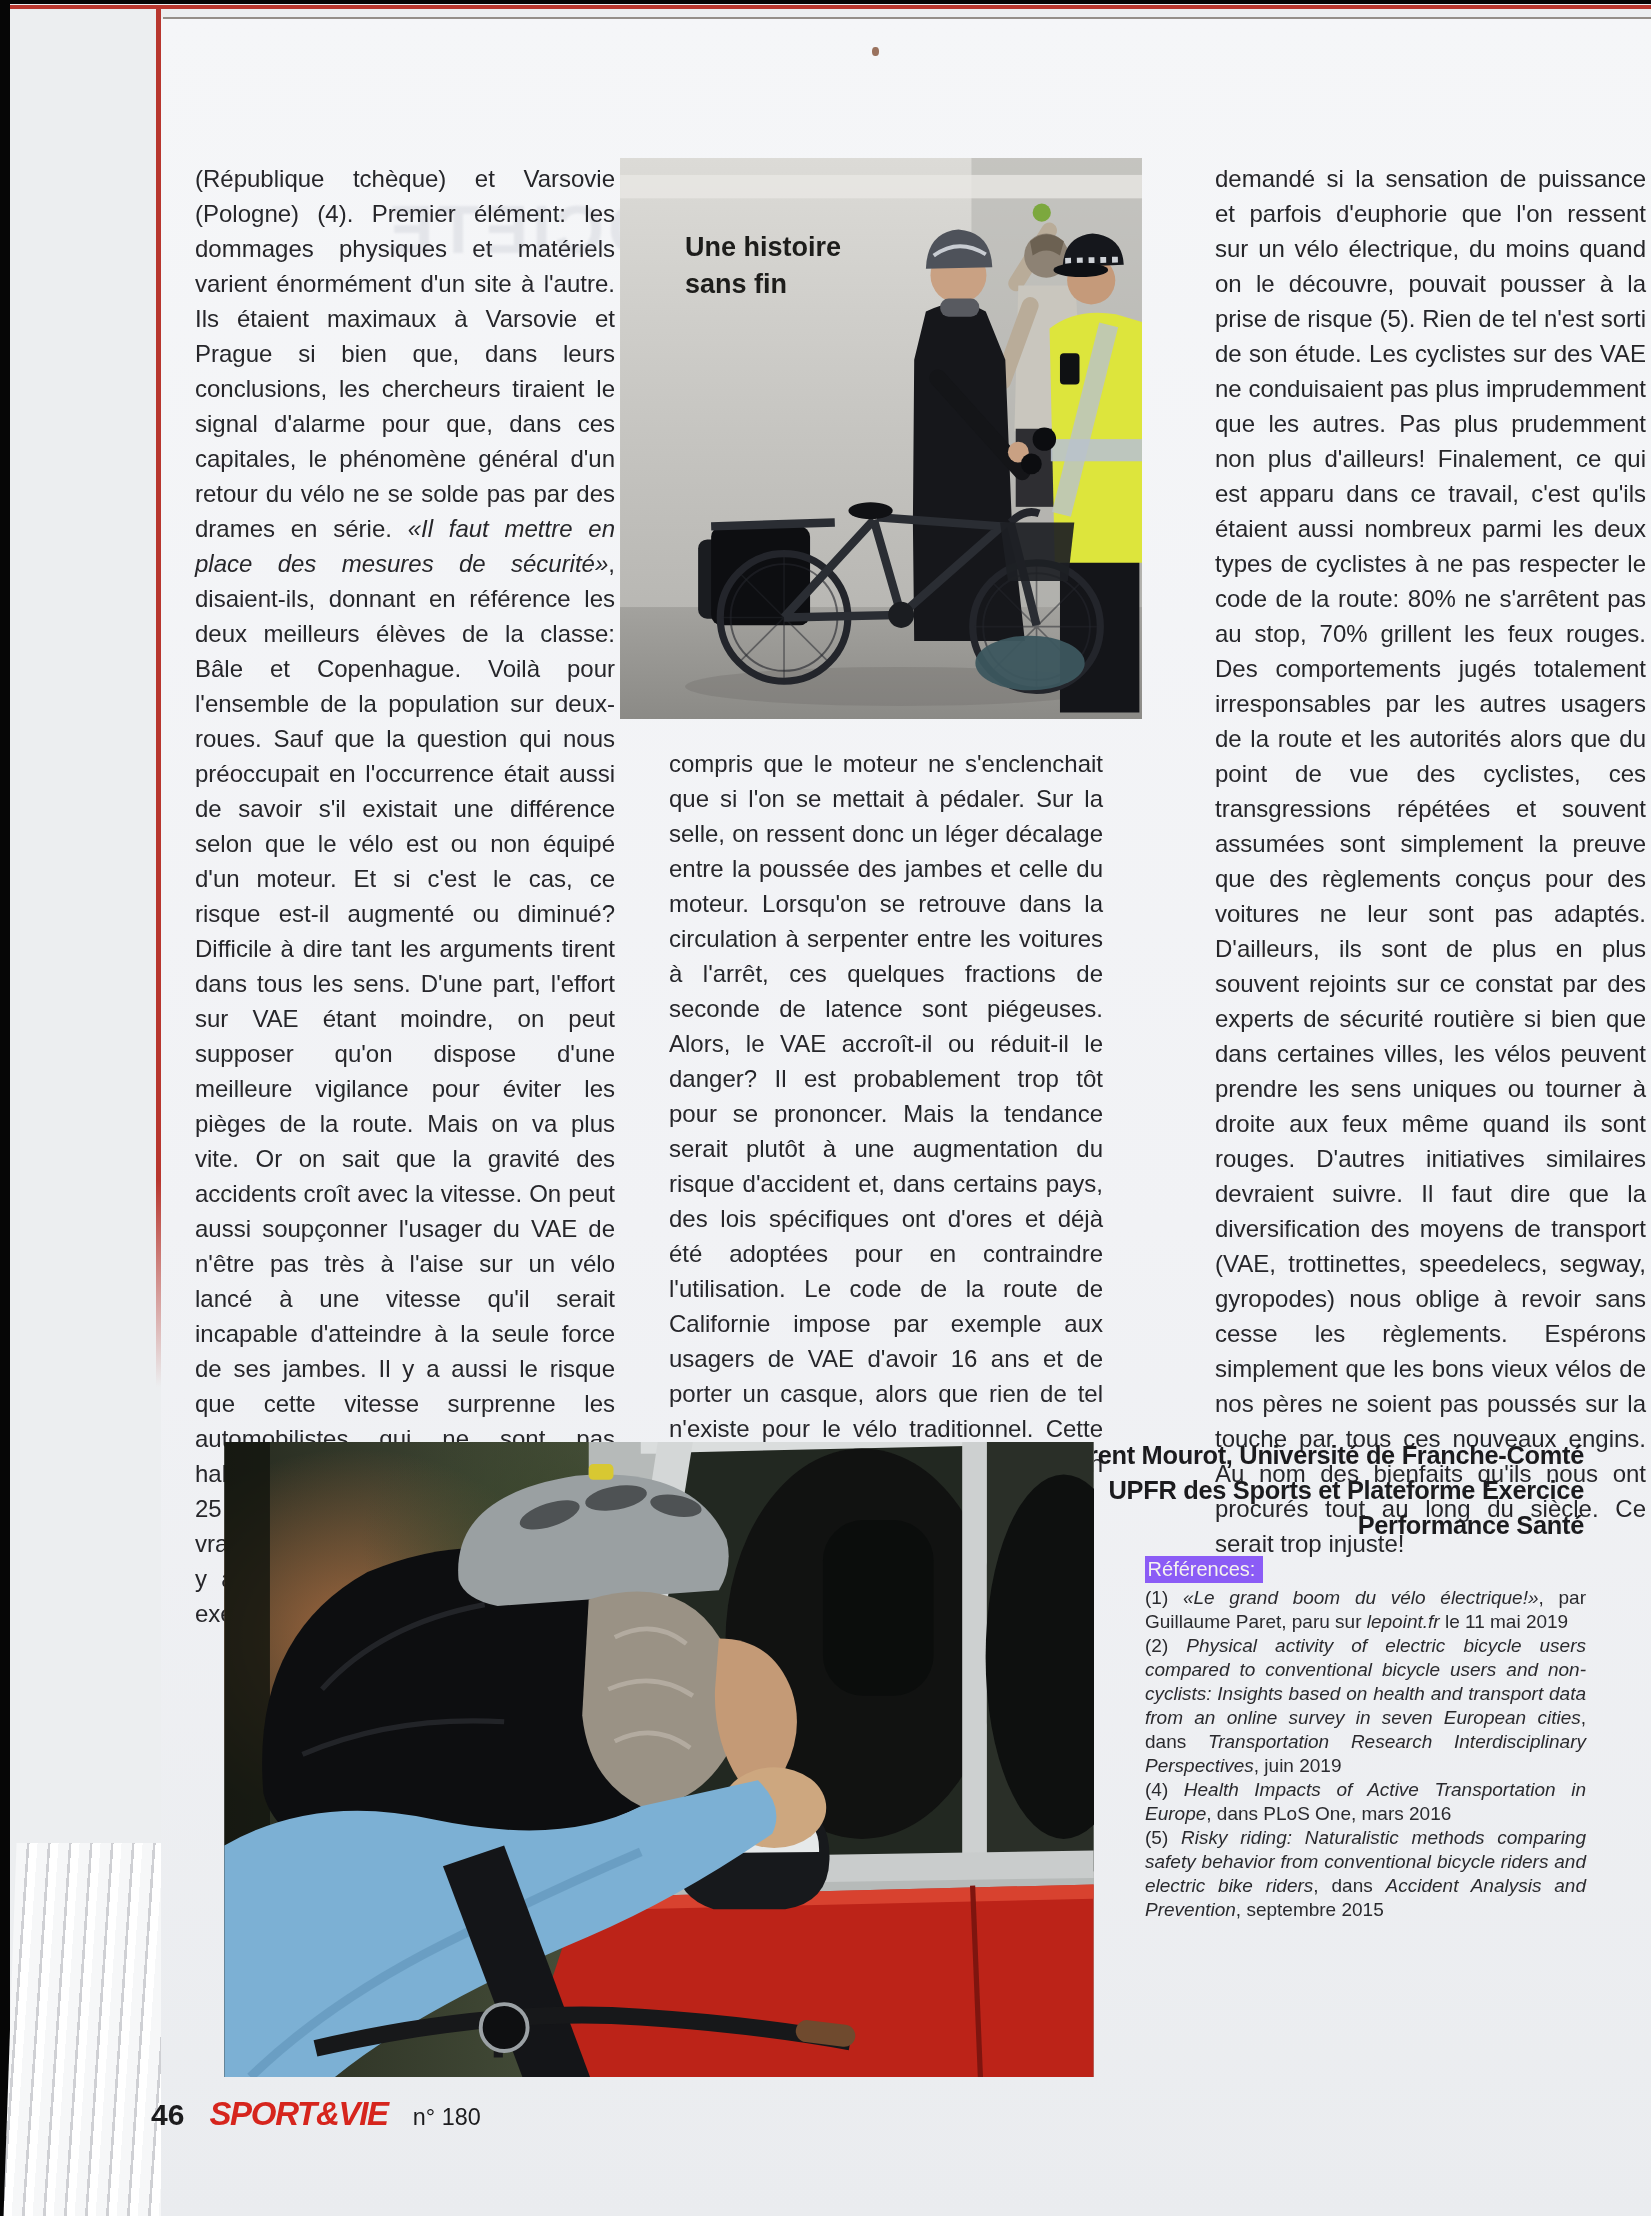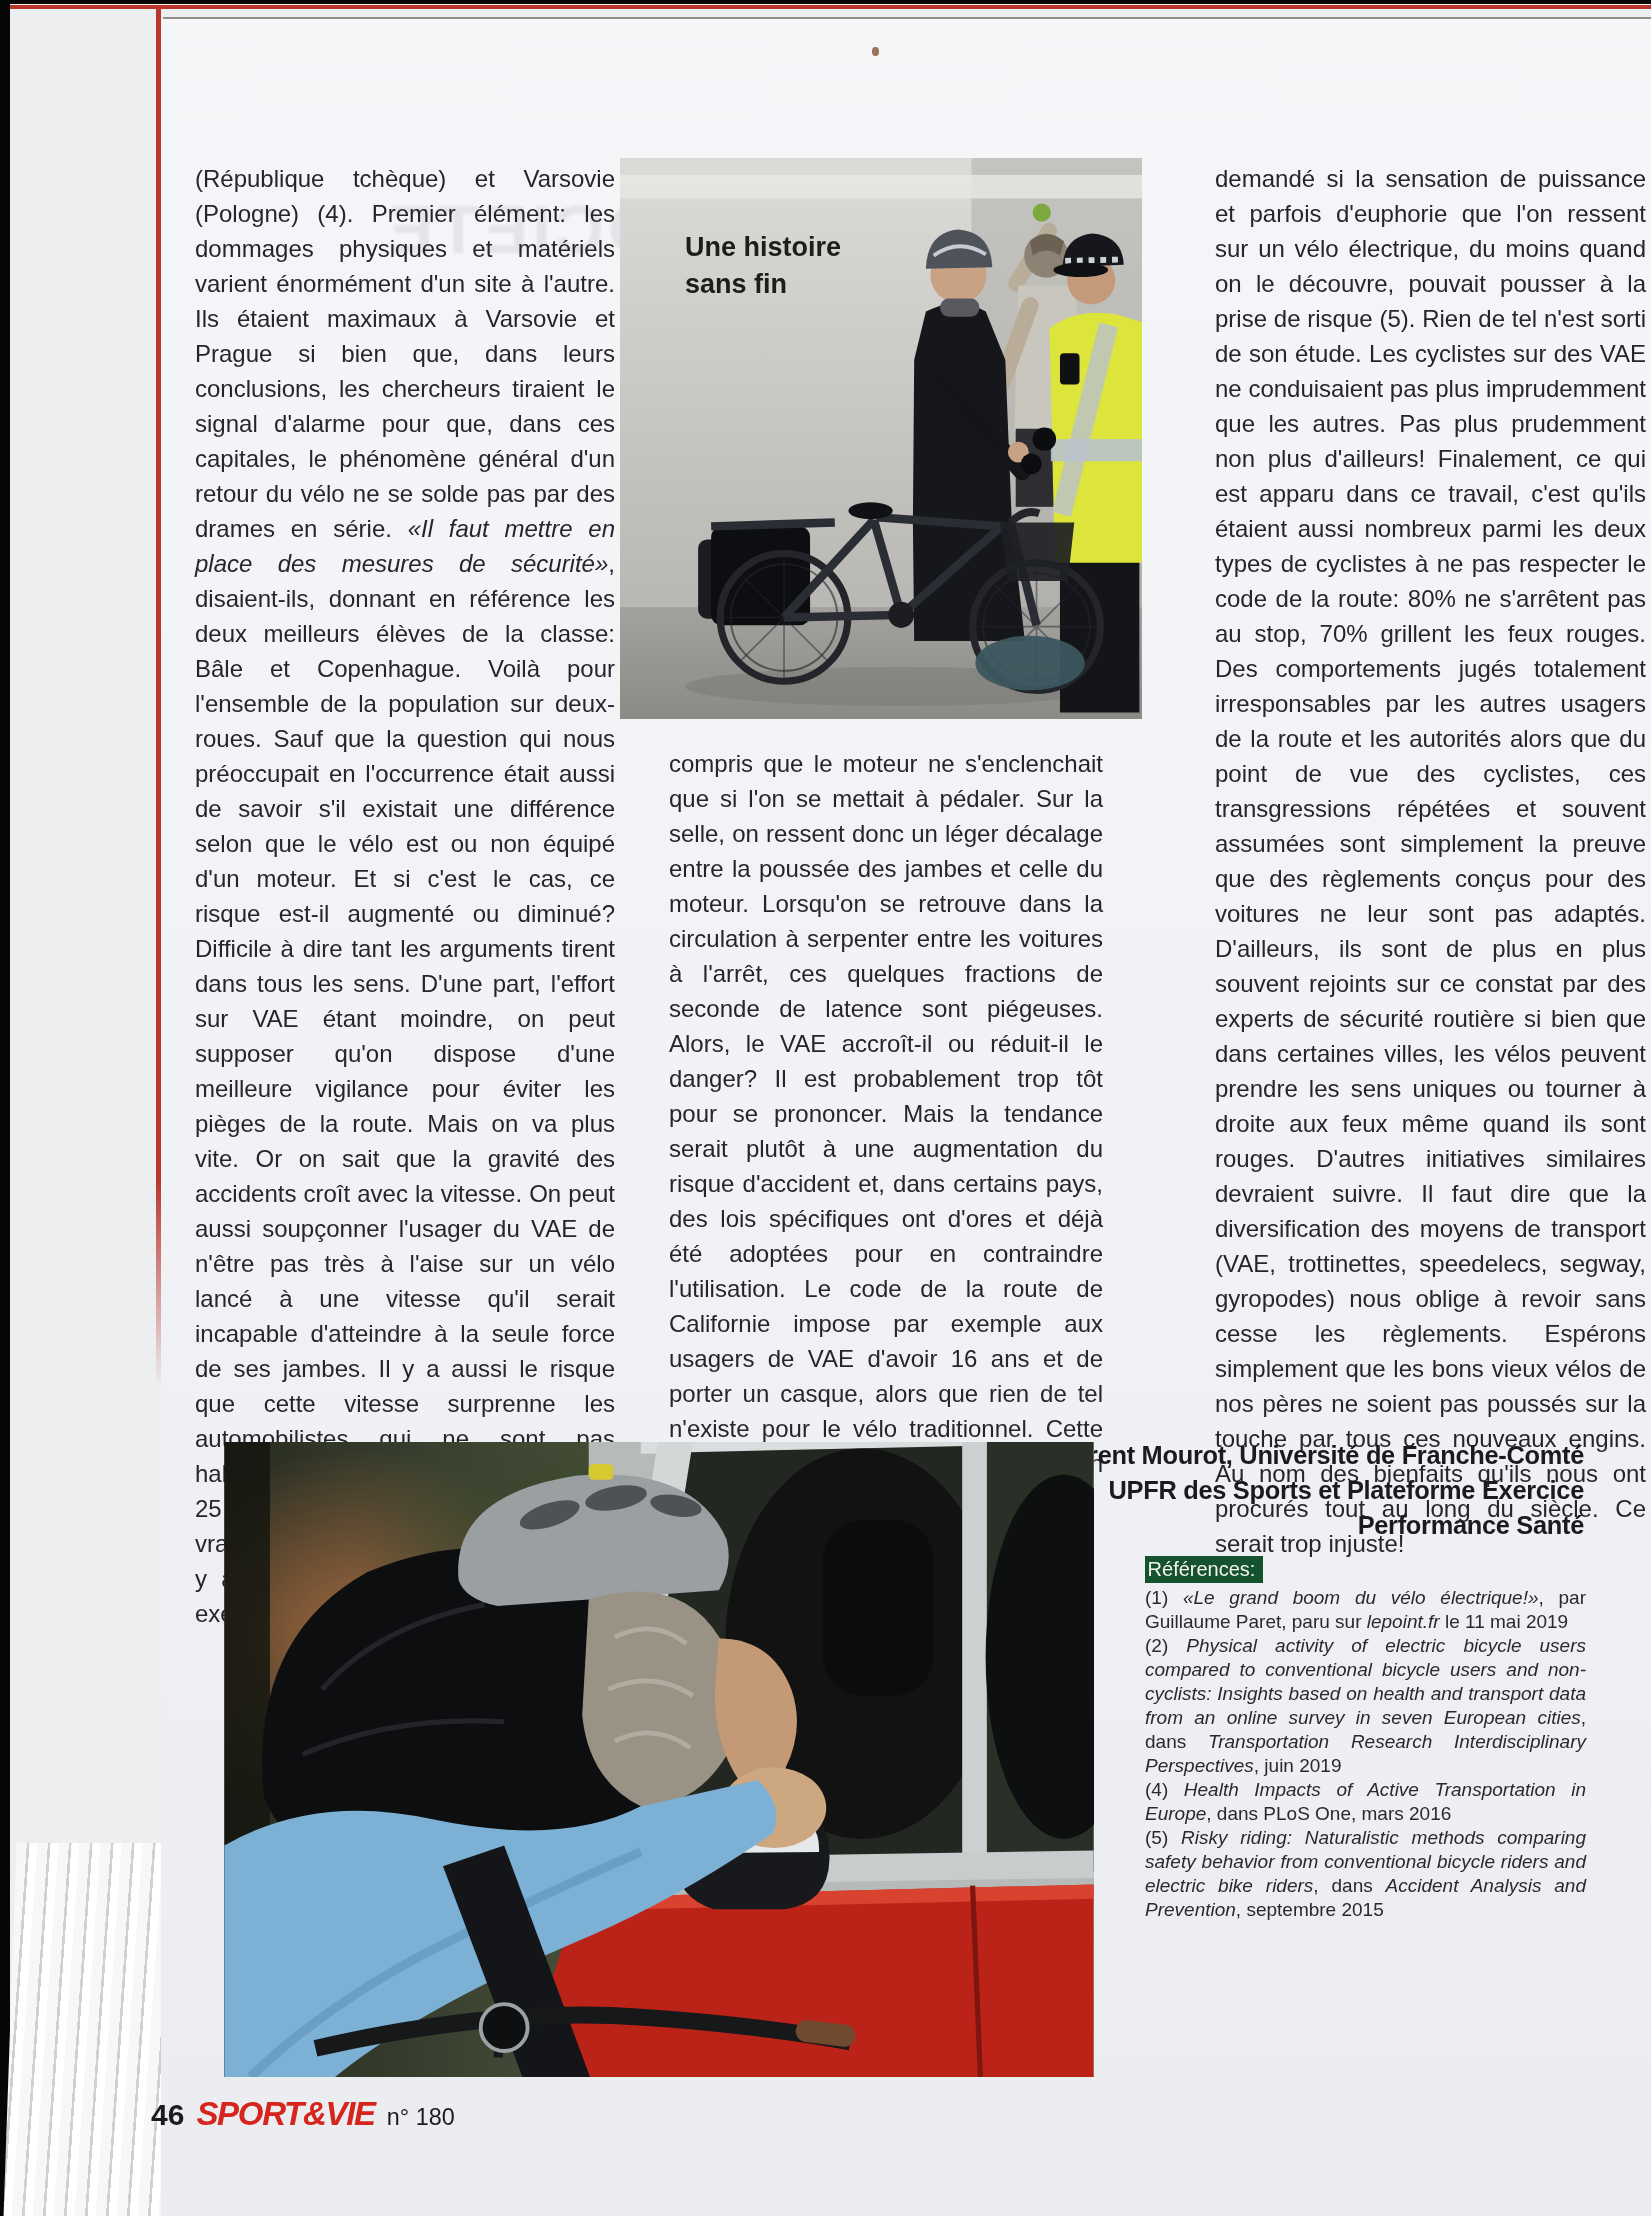--- a/index.html
+++ b/index.html
@@ -25,31 +25,31 @@
   .it{font-style:italic;}
   #col1{left:195px;top:161px;width:420px;}
   #col2{left:669px;top:746px;width:434px;}
   #col3{left:1215px;top:161px;width:431px;}
   #sig{position:absolute;left:1042px;top:1438px;width:542px;text-align:right;
        font-weight:700;color:#1b1b1e;font-size:25.4px;line-height:35px;letter-spacing:-0.3px;}
   
   #refs{position:absolute;left:1145px;top:1556px;width:441px;color:#2a2a2e;
         font-size:19px;line-height:24px;text-align:justify;}
   #refs p{margin:0;}
-  .ref-label{display:inline-block;background:#14532d;color:#f5f3ef;font-size:20px;
+  .ref-label{display:inline-block;background:#8b5cf6;color:#f5f3ef;font-size:20px;
              padding:0.7px 7.8px 2.6px 2.6px;margin-bottom:2.6px;}
   
   .photo{position:absolute;display:block;}
   #photo1{left:620px;top:158px;width:522px;height:561px;}
   #photo2{left:224px;top:1442px;width:870px;height:635px;}
   .caption{position:absolute;font-weight:700;white-space:pre-line;}
   #cap1{left:685px;top:229px;width:273px;font-size:27px;line-height:37px;color:#1d1d1b;}
   #cap2{left:259px;top:1473px;width:306px;font-size:27px;line-height:37px;color:#f8f7f1;}
   
-  #footer{position:absolute;left:151px;top:2095px;display:flex;align-items:baseline;gap:12px;justify-content:space-between;}
+  #footer{position:absolute;left:151px;top:2095px;display:flex;align-items:baseline;gap:25px;justify-content:space-between;}
   #pageno{font-size:30px;font-weight:700;color:#1c1c1e;}
   #maglogo{font-size:33px;font-weight:800;font-style:italic;color:#d6251d;letter-spacing:-1.3px;}
   #issue{font-size:23.4px;color:#1c1c1e;}
 </style>
 </head>
 <body>
 
 <div id="scan">
   <div class="beneath"></div>
   <div class="top-red"></div>

